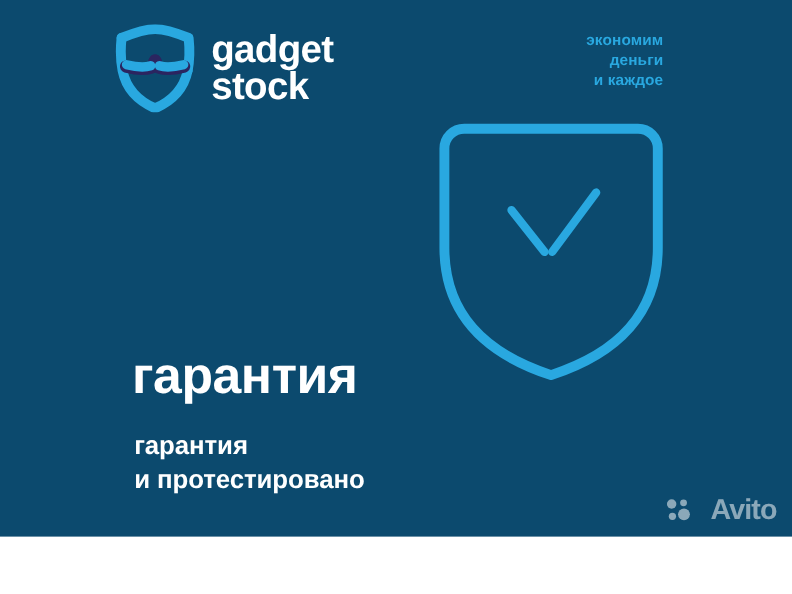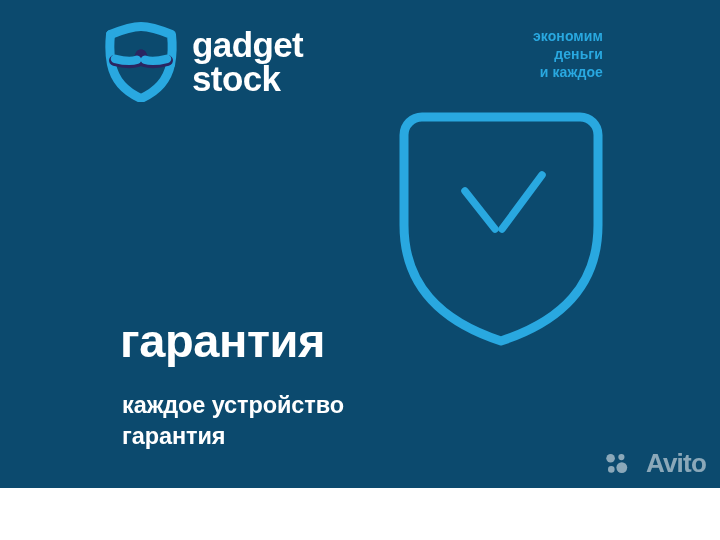--- a/index.html
+++ b/index.html
@@ -167,22 +167,22 @@
                L206 118 C206 178 170 214 109 234
                C48 214 12 178 12 118 Z" fill="none" stroke="#29a8e0" stroke-width="9" stroke-linecap="round" stroke-linejoin="round"></path>
       <path d="M73 84 L103 122" fill="none" stroke="#29a8e0" stroke-width="7.5" stroke-linecap="round"></path>
       <path d="M110 122 L150 68" fill="none" stroke="#29a8e0" stroke-width="7.5" stroke-linecap="round"></path>
     </svg>
   </div>
 
   <div class="headline">гарантия</div>
 
   <div class="bodycopy">
-    <span>каждое устройство</span>
     <span>гарантия</span>
+    <span>и протестировано</span>
   </div>
 
   <div class="watermark">
     <span class="watermark-icon">
       <svg viewBox="0 0 25 25" xmlns="http://www.w3.org/2000/svg" aria-hidden="true">
         <circle cx="5.6" cy="7.2" r="4.3" fill="#ffffff"></circle>
         <circle cx="16.4" cy="6.1" r="3.1" fill="#ffffff"></circle>
         <circle cx="6.3" cy="18.4" r="3.3" fill="#ffffff"></circle>
         <circle cx="16.8" cy="16.6" r="5.4" fill="#ffffff"></circle>
       </svg>

